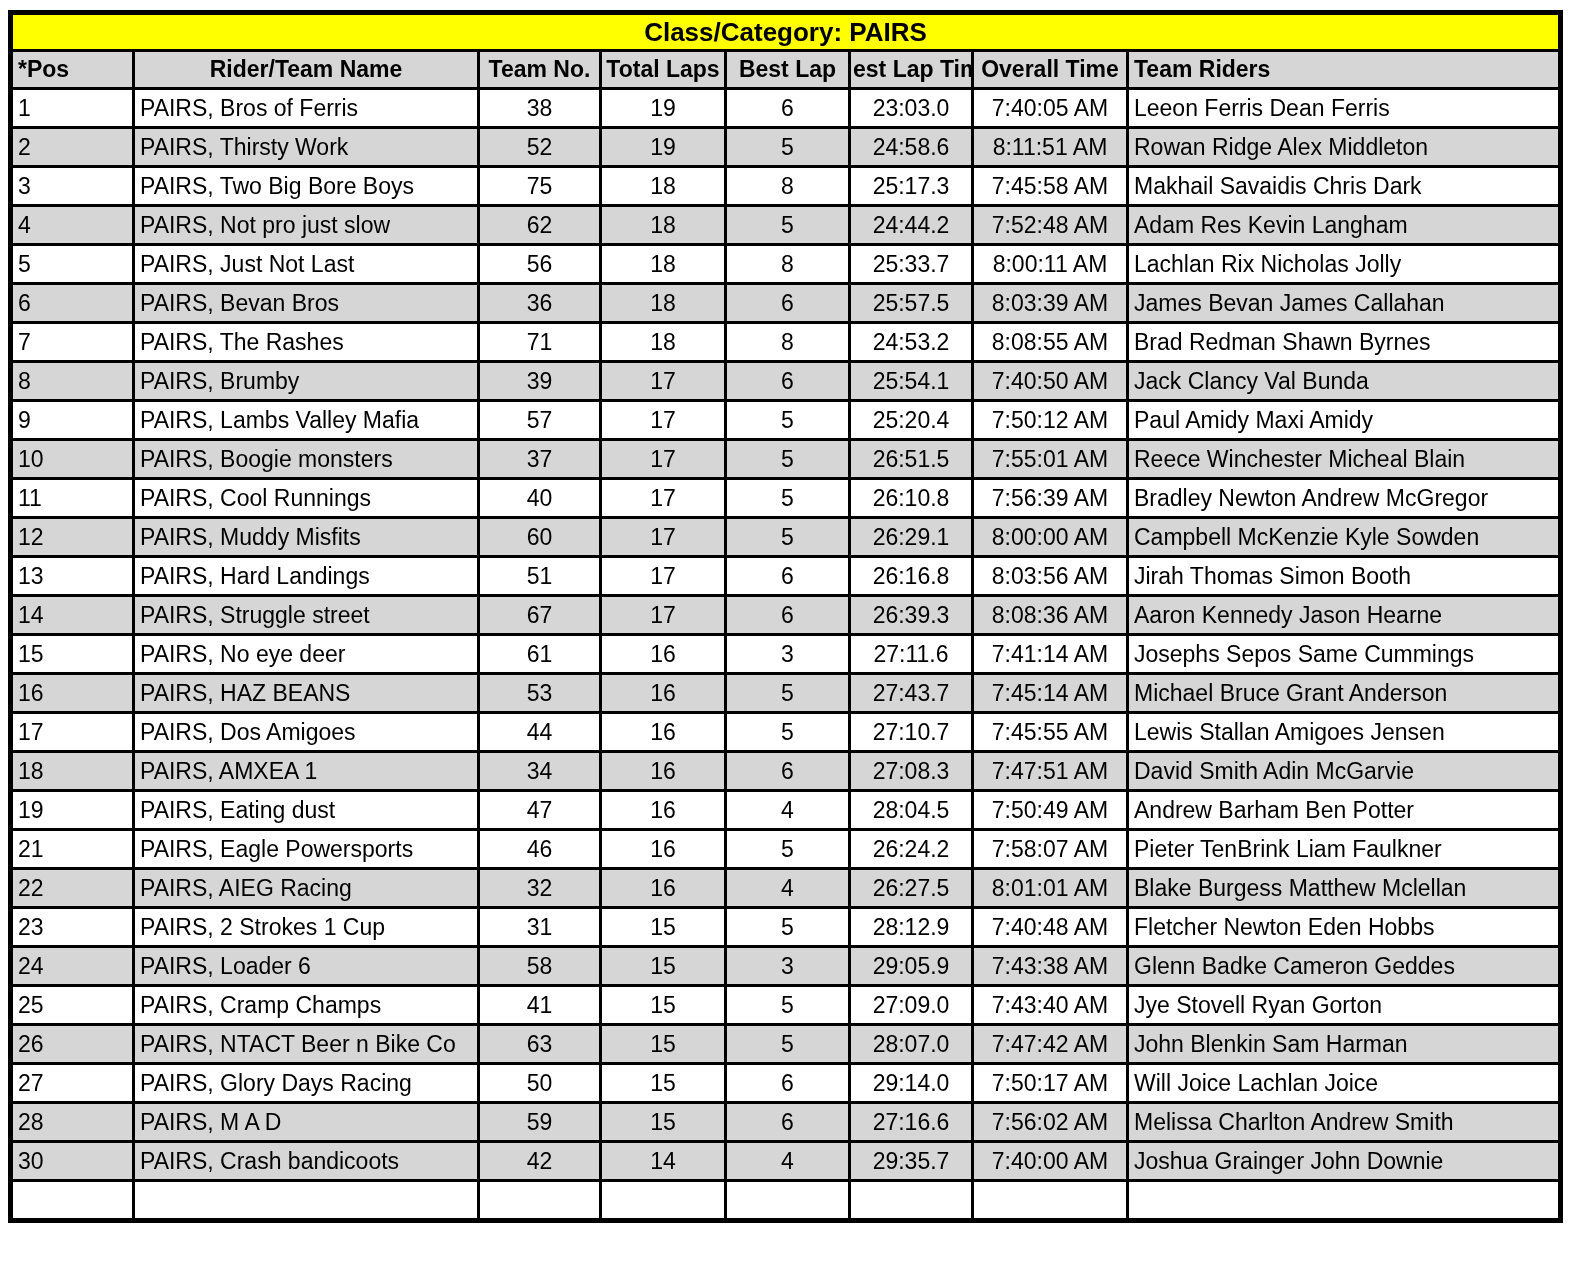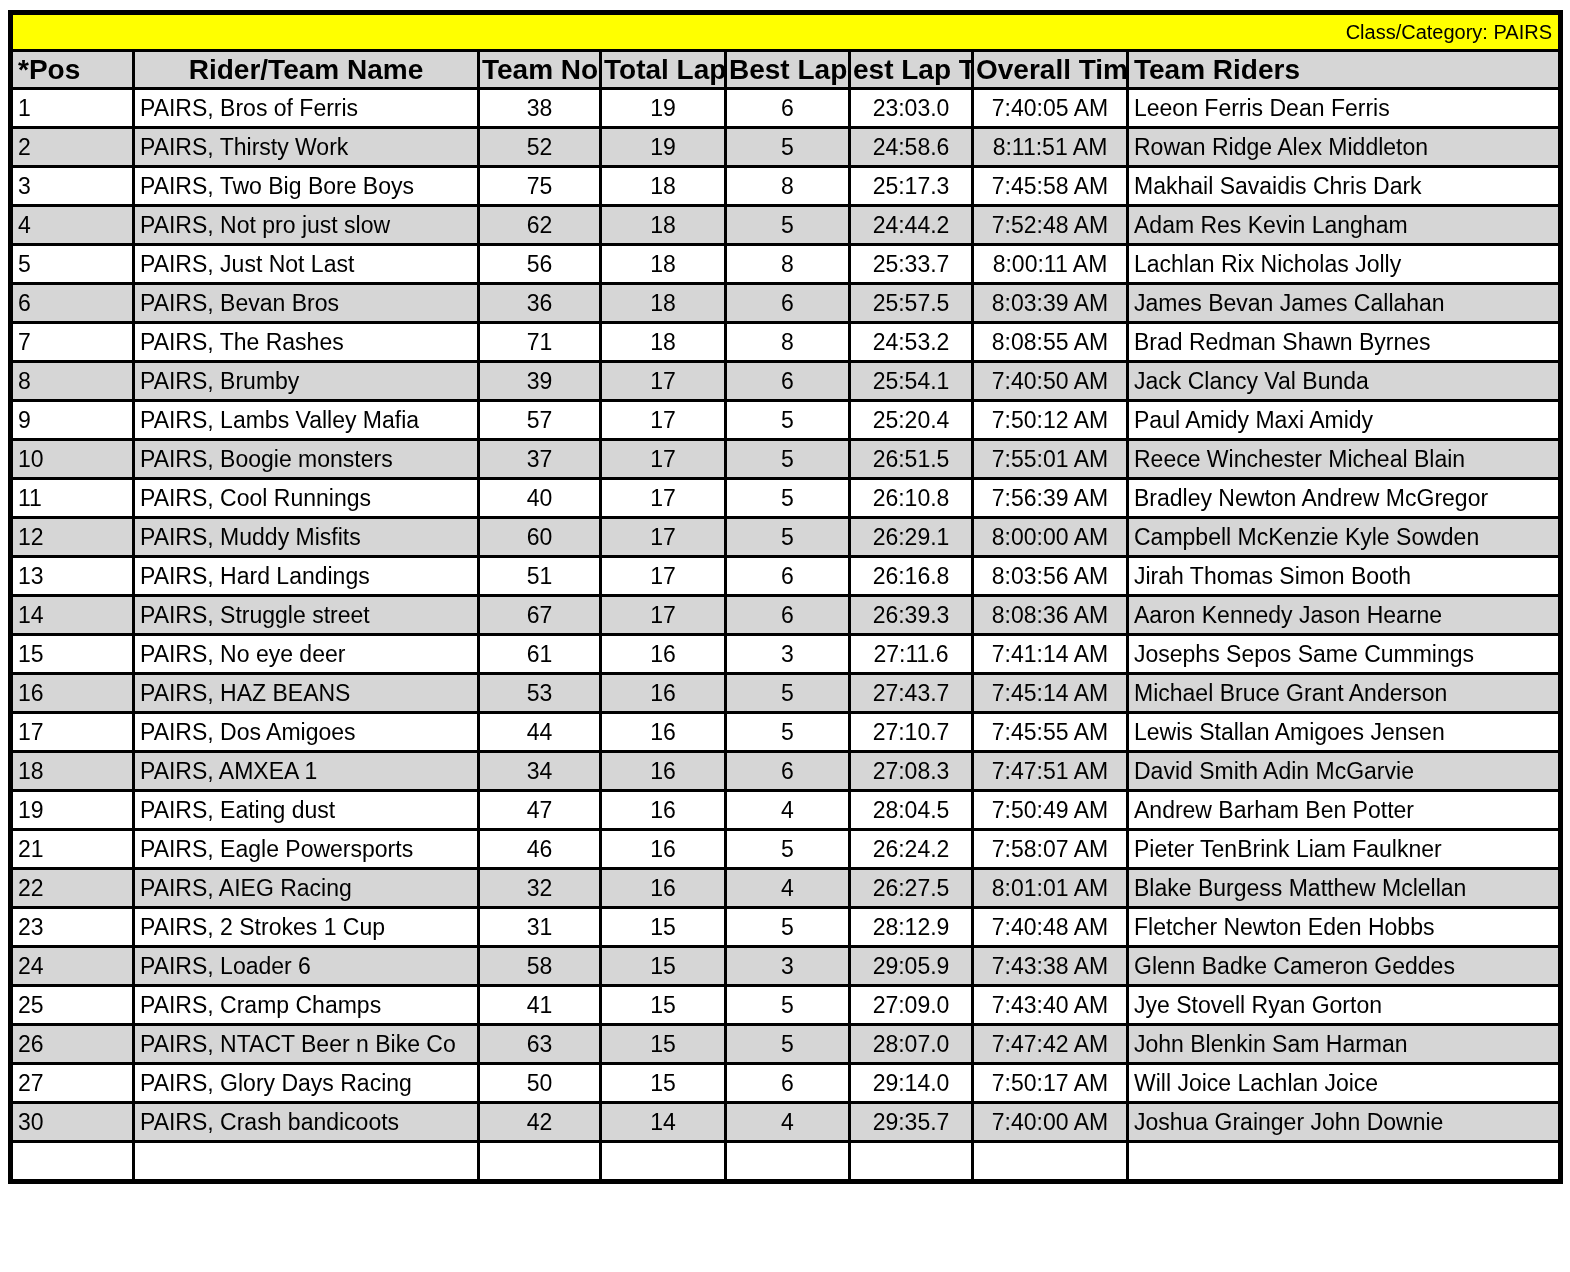--- a/index.html
+++ b/index.html
@@ -26,30 +26,30 @@
     border: 3px solid #000000;
     overflow: hidden;
     white-space: nowrap;
     vertical-align: middle;
     box-sizing: content-box;
   }
   
   th.title-cell {
     background: #FFFF00;
     height: 34px;
-    font-size: 20px;
-    font-weight: normal;
-    text-align: right;
+    font-size: 26px;
+    font-weight: bold;
+    text-align: center;
     padding: 0 6px;
   }
   
   th.h {
     background: #D6D6D6;
     height: 35px;
-    font-size: 28px;
+    font-size: 23px;
     font-weight: bold;
     text-align: center;
     padding: 0 2px;
   }
   th.h-left {
     text-align: left;
     padding-left: 5px;
   }
   
   td {
@@ -384,20 +384,30 @@
     <td class="c-left">27</td>
     <td class="c-left">PAIRS, Glory Days Racing</td>
     <td>50</td>
     <td>15</td>
     <td>6</td>
     <td>29:14.0</td>
     <td>7:50:17 AM</td>
     <td class="c-left">Will Joice Lachlan Joice</td>
   </tr>
 
+  <tr class="stripe">
+    <td class="c-left">28</td>
+    <td class="c-left">PAIRS, M A D</td>
+    <td>59</td>
+    <td>15</td>
+    <td>6</td>
+    <td>27:16.6</td>
+    <td>7:56:02 AM</td>
+    <td class="c-left">Melissa Charlton Andrew Smith</td>
+  </tr>
 
 
   <tr class="stripe">
     <td class="c-left">30</td>
     <td class="c-left">PAIRS, Crash bandicoots</td>
     <td>42</td>
     <td>14</td>
     <td>4</td>
     <td>29:35.7</td>
     <td>7:40:00 AM</td>

